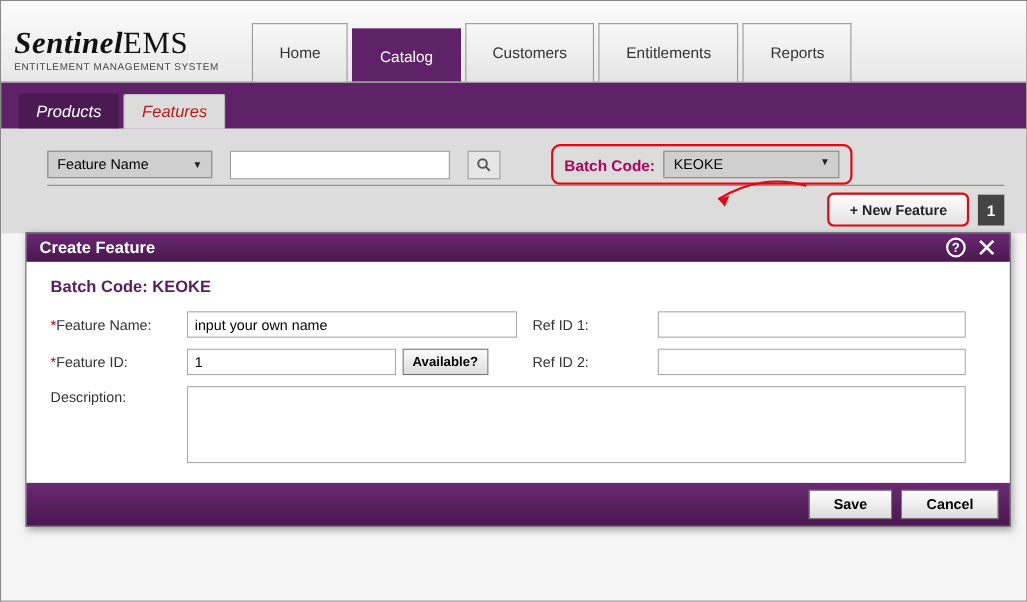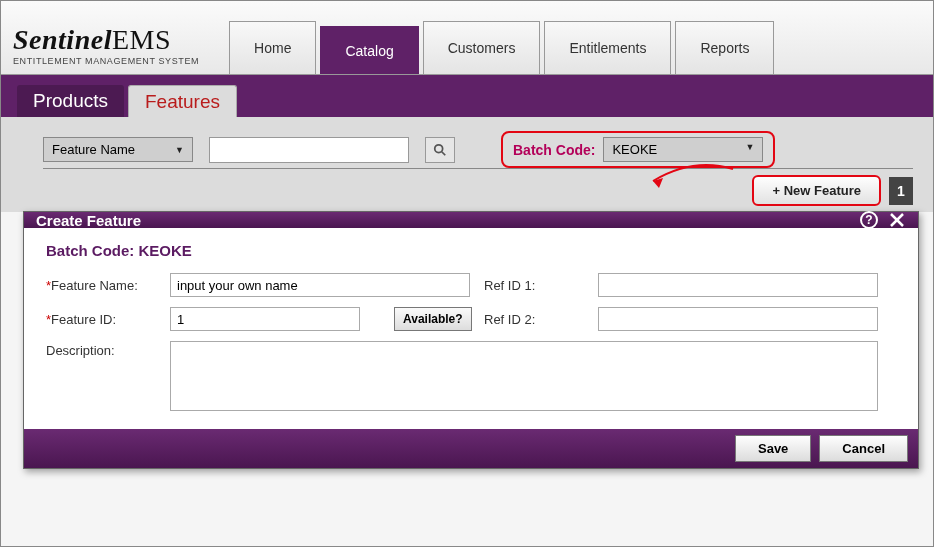--- a/index.html
+++ b/index.html
@@ -10,55 +10,55 @@
   .logo { display: inline-block; margin-bottom: 8px; }
   .logo-main { font-family: Georgia, 'Times New Roman', serif; font-style: italic; font-weight: bold; font-size: 28px; color: #111; letter-spacing: 0.5px; }
   .logo-main .thin { font-style: normal; font-weight: 300; }
   .logo-sub { font-size: 9px; letter-spacing: 0.6px; color: #444; }
   .top-tabs { display: flex; align-items: flex-end; margin-left: 30px; height: 100%; }
   .top-tab { border: 1px solid #999; border-bottom: none; background: linear-gradient(#f8f8f8,#e4e4e4); height: 53px; display:flex; align-items:center; padding: 0 24px; margin-right: 4px; color:#333; cursor:pointer; font-size: 14px; }
   .top-tab.active { background: #5f2167; color: #fff; border-color:#5f2167; height: 48px; }
 
   
   .subnav { background: #5f2167; height: 42px; display:flex; align-items:flex-end; padding-left: 16px; }
-  .sub-tab { height: 32px; display:flex; align-items:center; padding: 0 16px; margin-right: 4px; color:#fff; cursor:pointer; font-size: 19px; border-top-left-radius:3px; border-top-right-radius:3px; }
+  .sub-tab { height: 32px; display:flex; align-items:center; padding: 0 16px; margin-right: 4px; color:#fff; cursor:pointer; font-size: 15px; border-top-left-radius:3px; border-top-right-radius:3px;font-style:italic; }
   .sub-tab.inactive { background:#4c1a52; }
   .sub-tab.active { background:#dcdcdc; color:#b91c1c; border:1px solid #aaa; border-bottom:none; }
 
   
   .filter-area { background:#dcdcdc; padding: 14px 20px 6px 42px; position:relative; }
   .filter-row { display:flex; align-items:center; gap:16px; }
   .select { background:#cfcfcf; border:1px solid #888; padding:4px 8px; width:150px; display:flex; justify-content:space-between; align-items:center; cursor:pointer; font-size:13px; }
   .search-box { background:#fff; border:1px solid #999; width:200px; height:26px; padding:2px 6px; }
   .search-btn { width:30px; height:26px; border:1px solid #999; background:#e6e6e6; display:flex; align-items:center; justify-content:center; cursor:pointer; }
   .batch-group { display:flex; align-items:center; gap:8px; border:2px solid #e30613; border-radius:8px; padding:4px 10px; margin-left:30px; }
   .batch-label { font-weight:bold; color:#b30059; font-size:14px; }
   .batch-select { background:#cfcfcf; border:1px solid #888; padding:4px 8px; width:160px; display:flex; justify-content:space-between; cursor:pointer; font-size:13px; }
 
   .new-feature-row { display:flex; justify-content:flex-end; align-items:center; padding-right:0; position:relative; border-top:1px solid #888; padding-top:6px; }
   .new-feature-btn { border:2px solid #e30613; border-radius:6px; background:linear-gradient(#fefefe,#e2e2e2); padding:6px 18px; font-weight:bold; font-size:13px; cursor:pointer; color:#222; }
   .count-badge { background:#444; color:#fff; width:24px; height:28px; display:flex; align-items:center; justify-content:center; margin-left:8px; font-weight:bold; font-size:14px; }
   .red-arrow { position:absolute; right:170px; top:-8px; }
 
   
   .dialog { position:absolute; left:22px; top:210px; width:896px; background:#fff; border:1px solid #666; box-shadow: 2px 3px 7px rgba(0,0,0,0.35); }
-  .dialog-header { background: linear-gradient(#6a2a72,#4a1650); color:#fff; height:16px; display:flex; align-items:center; padding:0 12px; justify-content:space-between; }
+  .dialog-header { background: linear-gradient(#6a2a72,#4a1650); color:#fff; height:26px; display:flex; align-items:center; padding:0 12px; justify-content:space-between; }
   .dialog-title { font-weight:bold; font-size:15px; }
   .dialog-header-icons { display:flex; align-items:center; gap:10px; }
   .help-icon { width:18px; height:18px; border:2px solid #fff; border-radius:50%; display:flex; align-items:center; justify-content:center; font-size:12px; font-weight:bold; cursor:pointer; }
 
   .dialog-body { padding: 14px 22px 18px 22px; }
   .dialog-bc { color:#5b1b62; font-weight:bold; font-size:15px; margin-bottom:14px; }
   .form-grid { display:grid; grid-template-columns: 110px 300px 100px 280px; row-gap:10px; column-gap:14px; align-items:center; }
   .req { color:#c00; }
   .flabel { font-size:13px; color:#333; }
   .finput { border:1px solid #aaa; height:24px; padding:2px 6px; font-size:13px; width:100%; }
   .fid-wrap { display:flex; gap:6px; align-items:center; }
   .fid-input { width:190px; }
-  .avail-btn { border:1px solid #777; background:linear-gradient(#fafafa,#ddd); height:24px; padding:0 8px; font-size:12px; font-weight:bold; cursor:pointer;margin-left:28px; }
+  .avail-btn { border:1px solid #777; background:linear-gradient(#fafafa,#ddd); height:24px; padding:0 8px; font-size:12px; font-weight:bold; cursor:pointer; }
   .desc-label { align-self:flex-start; padding-top:2px; }
   .desc-area { grid-column: 2 / 5; border:1px solid #aaa; height:70px; resize:none; padding:4px 6px; font-family:inherit; font-size:13px; }
 
   .dialog-footer { background:linear-gradient(#6a2a72,#4a1650); padding:6px 10px; display:flex; justify-content:flex-end; gap:8px; }
   .dlg-btn { background:linear-gradient(#fefefe,#dcdcdc); border:1px solid #777; padding:5px 22px; font-weight:bold; font-size:13px; cursor:pointer; }
 
   svg { display:block; }
   .tri { font-size:9px; color:#222; }
 </style>
 </head>

